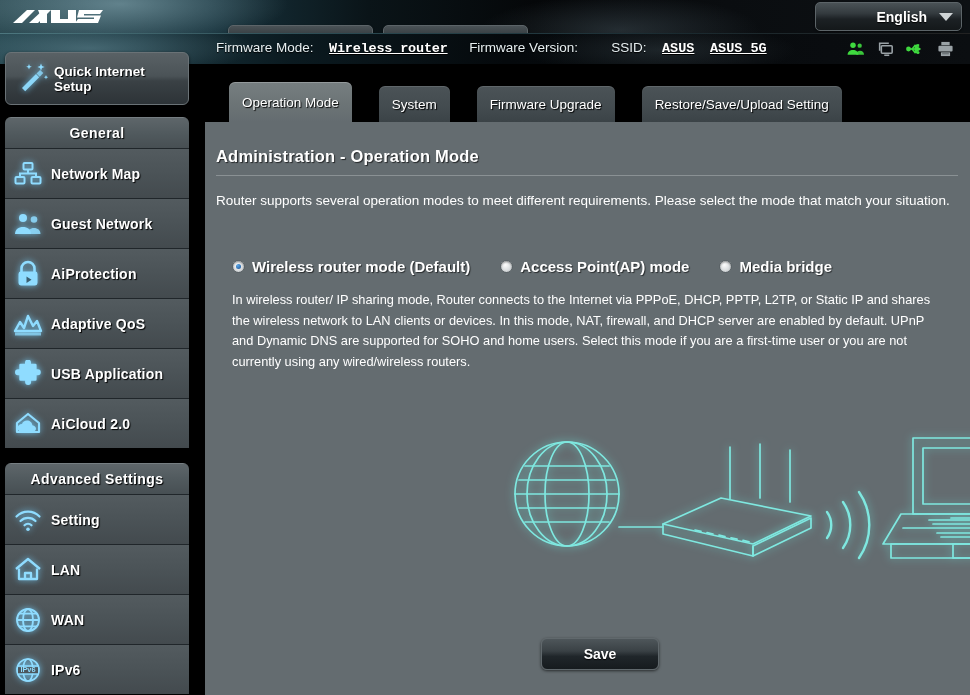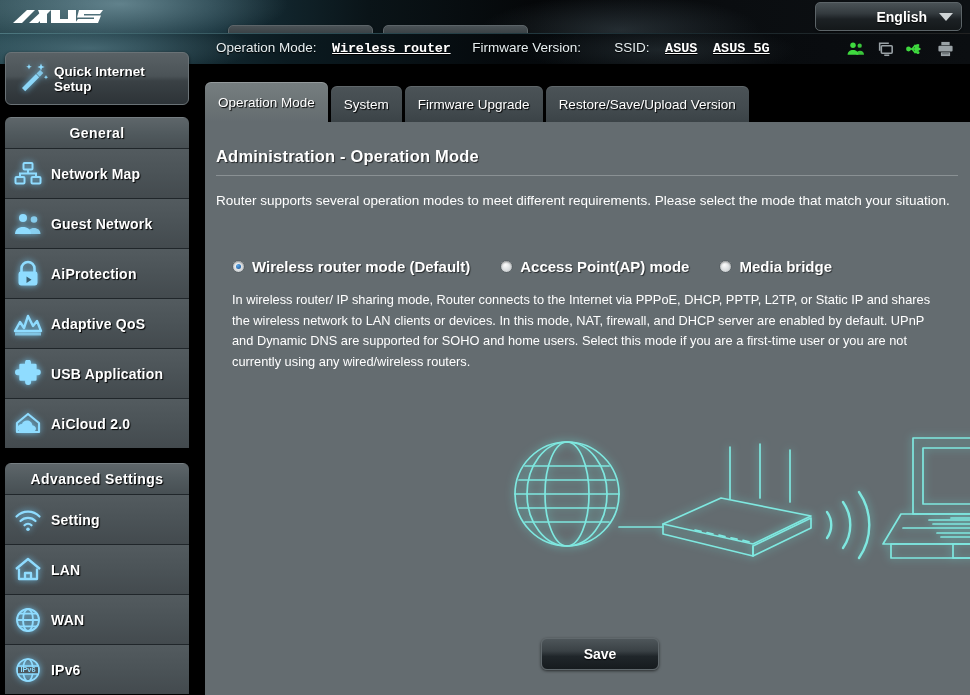--- a/index.html
+++ b/index.html
@@ -196,20 +196,21 @@
     padding: 12px 13px;
     margin-right: 3px;
     border-radius: 6px 6px 0 0;
     display: flex; align-items: center;
     color: #fff;
     font-size: 13.5px;
     text-shadow: 1px 1px 1px #000;
     cursor: pointer;
     background: linear-gradient(180deg, #4b5357 0%, #434b4f 60%, #3b4347 100%);
     box-shadow: inset 0 1px 0 rgba(255,255,255,.12);
+    margin-left: 24px;
   }
   .tab.active {
     height: 40px;
     background: linear-gradient(180deg, #767e80 0%, #6c7476 55%, #646c70 100%);
     box-shadow: inset 0 1px 0 rgba(255,255,255,.22);
   }
 
   
   #panel {
     position: absolute; left: 205px; top: 122px;
@@ -320,21 +321,21 @@
     <button class="topbtn" id="btn-reboot">Reboot</button>
 
     <div id="langsel">
       <span class="lbl">English</span>
       <span class="caret-down"></span>
     </div>
   </div>
 
   <div id="statusbar">
     <div id="statusinfo">
-      <span>Operation Mode:</span>
+      <span>Firmware Mode:</span>
       <span class="gap-s"></span>
       <span class="mono-link">Wireless router</span>
       <span class="gap"></span>
       <span>Firmware Version:</span>
       <span class="gap"></span>
       <span class="gap-s"></span>
       <span>SSID:</span>
       <span class="gap-s"></span>
       <span class="ssid-link">ASUS</span>
       <span class="gap-s"></span>
@@ -515,21 +516,21 @@
         </span>
         <span class="nav-label">IPv6</span>
       </div>
     </div>
   </div>
 
   <div id="tabstrip">
     <div class="tab active">Operation Mode</div>
     <div class="tab">System</div>
     <div class="tab">Firmware Upgrade</div>
-    <div class="tab">Restore/Save/Upload Version</div>
+    <div class="tab">Restore/Save/Upload Setting</div>
   </div>
 
   <div id="panel">
 
     <div id="page-title">Administration - Operation Mode</div>
     <div id="title-rule"></div>
     <div id="page-desc">Router supports several operation modes to meet different requirements. Please select the mode that match your situation.</div>
 
     <div id="radio-row">
       <label class="radio-opt checked">

